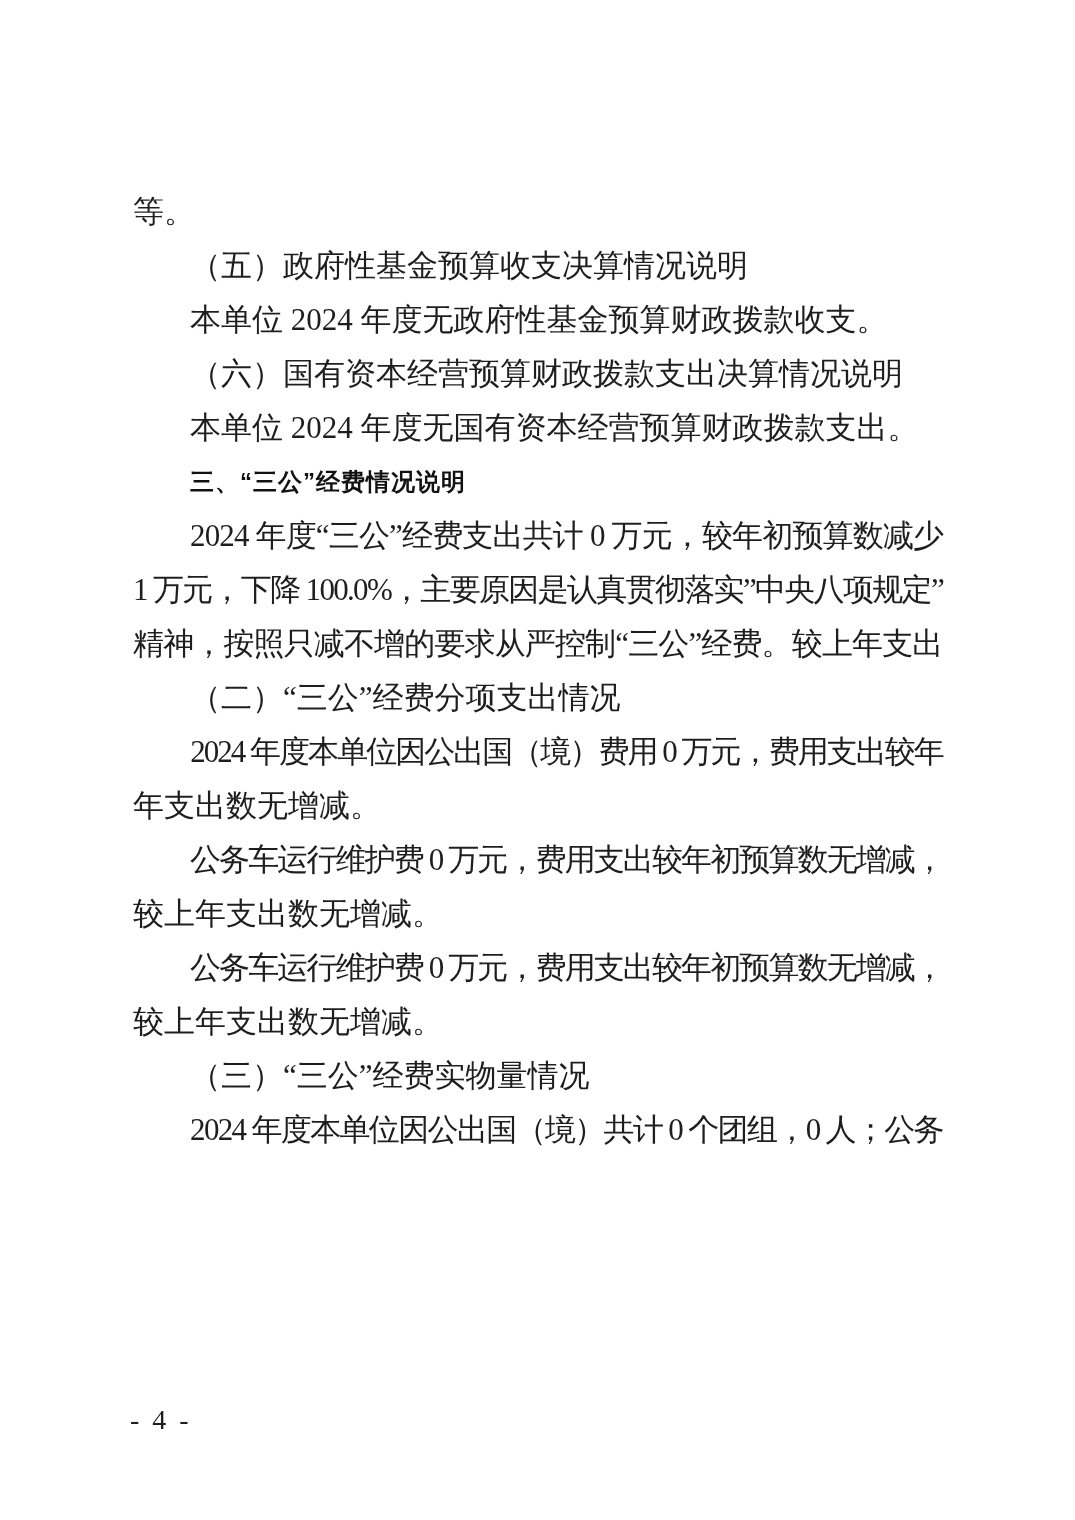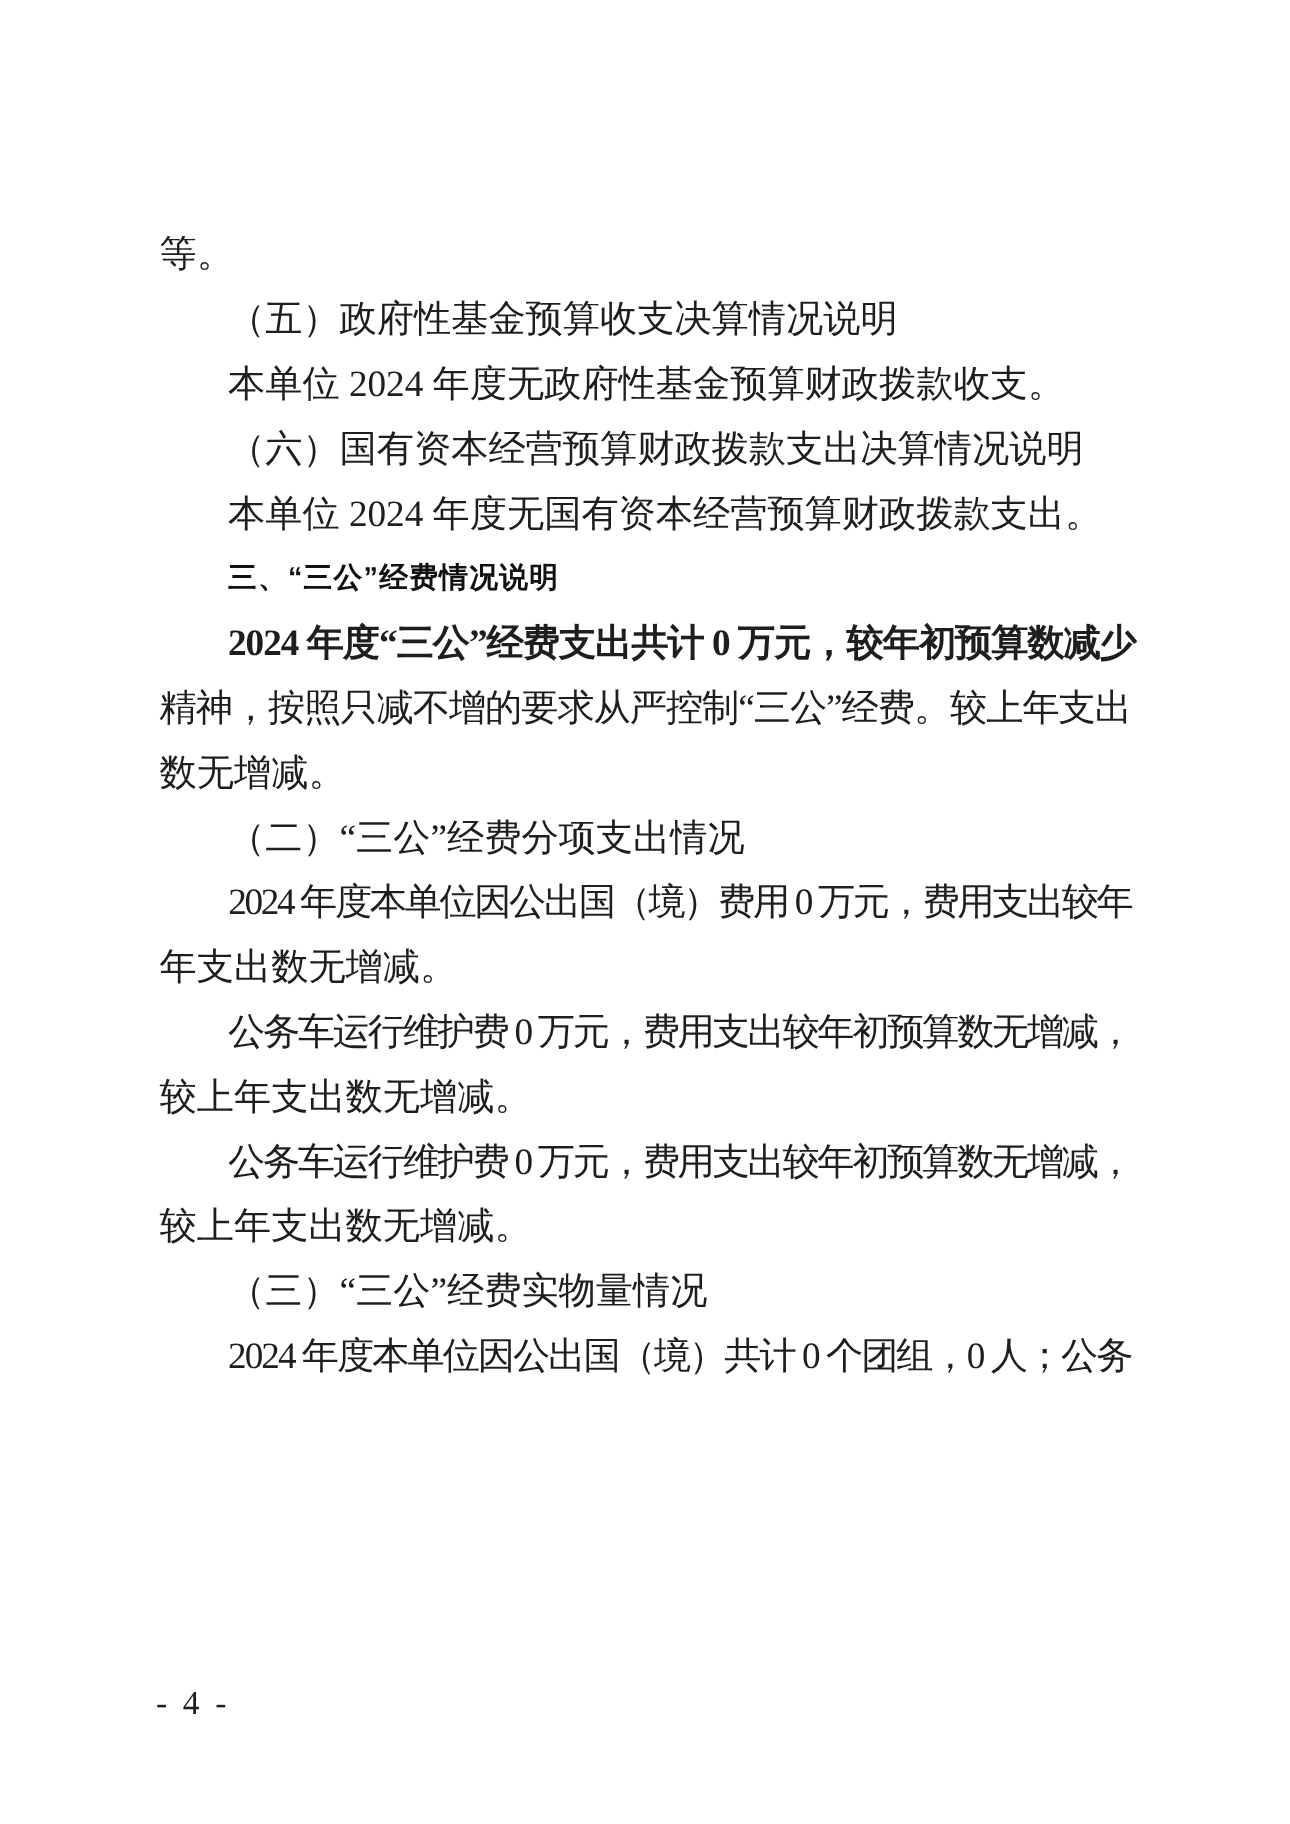--- a/index.html
+++ b/index.html
@@ -66,23 +66,23 @@
 <body>
 
 <div class="page">
   <div class="content">
       <div class="line body">等。</div>
       <div class="line kai indent">（五）政府性基金预算收支决算情况说明</div>
       <div class="line body indent">本单位 2024 年度无政府性基金预算财政拨款收支。</div>
       <div class="line kai indent">（六）国有资本经营预算财政拨款支出决算情况说明</div>
       <div class="line body indent">本单位 2024 年度无国有资本经营预算财政拨款支出。</div>
       <div class="line hei indent">三、“三公”经费情况说明</div>
-      <div class="line body indent fit" style="letter-spacing: -0.84px; font-weight: bold;">2024 年度“三公”经费支出共计 0 万元，较年初预算数减少</div>
+      <div class="line body indent fit" style="letter-spacing: -0.84px;">2024 年度“三公”经费支出共计 0 万元，较年初预算数减少</div>
+      <div class="line body fit" style="letter-spacing: -1.68px;">1 万元，下降 100.0%，主要原因是认真贯彻落实”中央八项规定”</div>
       <div class="line body fit" style="letter-spacing: -0.86px;">精神，按照只减不增的要求从严控制“三公”经费。较上年支出</div>
-      <div class="line body">数无增减。</div>
       <div class="line kai indent">（二）“三公”经费分项支出情况</div>
       <div class="line body indent fit" style="letter-spacing: -1.97px; text-align: center;">2024 年度本单位因公出国（境）费用 0 万元，费用支出较年</div>
       <div class="line body">年支出数无增减。</div>
       <div class="line body indent fit" style="letter-spacing: -1.89px;">公务车运行维护费 0 万元，费用支出较年初预算数无增减，</div>
       <div class="line body">较上年支出数无增减。</div>
       <div class="line body indent fit" style="letter-spacing: -1.89px;">公务车运行维护费 0 万元，费用支出较年初预算数无增减，</div>
       <div class="line body">较上年支出数无增减。</div>
       <div class="line kai indent">（三）“三公”经费实物量情况</div>
       <div class="line body indent fit" style="letter-spacing: -1.66px; text-align: center;">2024 年度本单位因公出国（境）共计 0 个团组，0 人；公务</div>
     </div>

